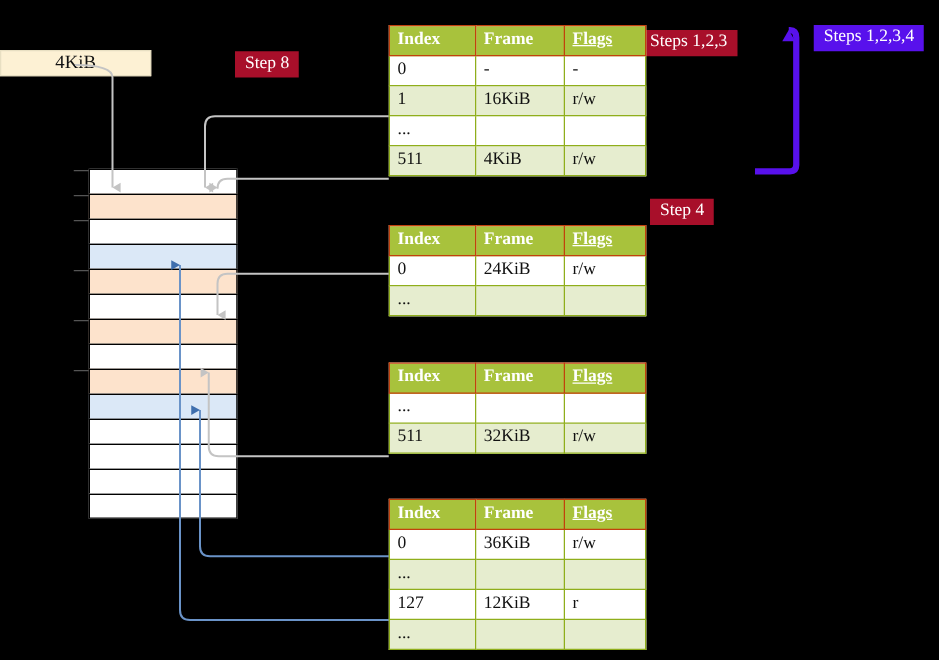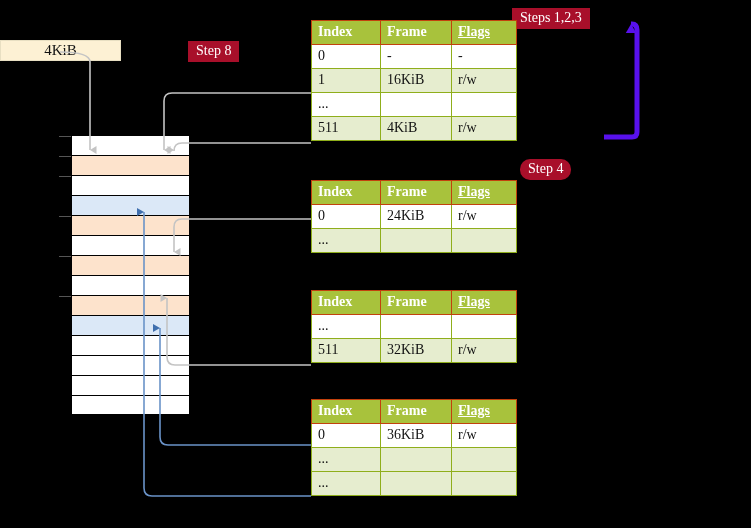--- a/index.html
+++ b/index.html
@@ -54,24 +54,27 @@
 
 <div class="stage">
 
   <div class="sizebox" style="left:0px;top:40px;width:121px;height:21px;">
     <span>4KiB</span>
   </div>
 
   <div class="badge red" style="left:188px;top:41px;">
     <span>Step 8</span>
   </div>
-  <div class="badge red" style="left:512px;top:8px;font-family:Liberation Serif, serif;">
+  <div class="badge red" style="left:512px;top:24px;font-family:Liberation Serif, serif;">
     <span>Steps 1,2,3</span>
   </div>
-  <div class="badge red" style="left:520px;top:159px;border-radius:10px;">
+  <div class="badge violet" style="left:651px;top:20px;">
+    <span>Steps 1,2,3,4</span>
+  </div>
+  <div class="badge red" style="left:520px;top:159px;">
     <span>Step 4</span>
   </div>
 
   <div class="memcol">
     <div class="memrow w" style="top:0px;"></div>
     <div class="memrow o" style="top:20px;"></div>
     <div class="memrow w" style="top:40px;"></div>
     <div class="memrow b" style="top:60px;"></div>
     <div class="memrow o" style="top:80px;"></div>
     <div class="memrow w" style="top:100px;"></div>
@@ -204,20 +207,25 @@
     <tr>
       <td>0</td>
       <td>36KiB</td>
       <td>r/w</td>
     </tr>
     <tr class="alt">
       <td>...</td>
       <td></td>
       <td></td>
     </tr>
+    <tr>
+      <td>127</td>
+      <td>12KiB</td>
+      <td>r</td>
+    </tr>
     <tr class="alt">
       <td>...</td>
       <td></td>
       <td></td>
     </tr>
   </tbody>
     </table>
 
 </div>
 

